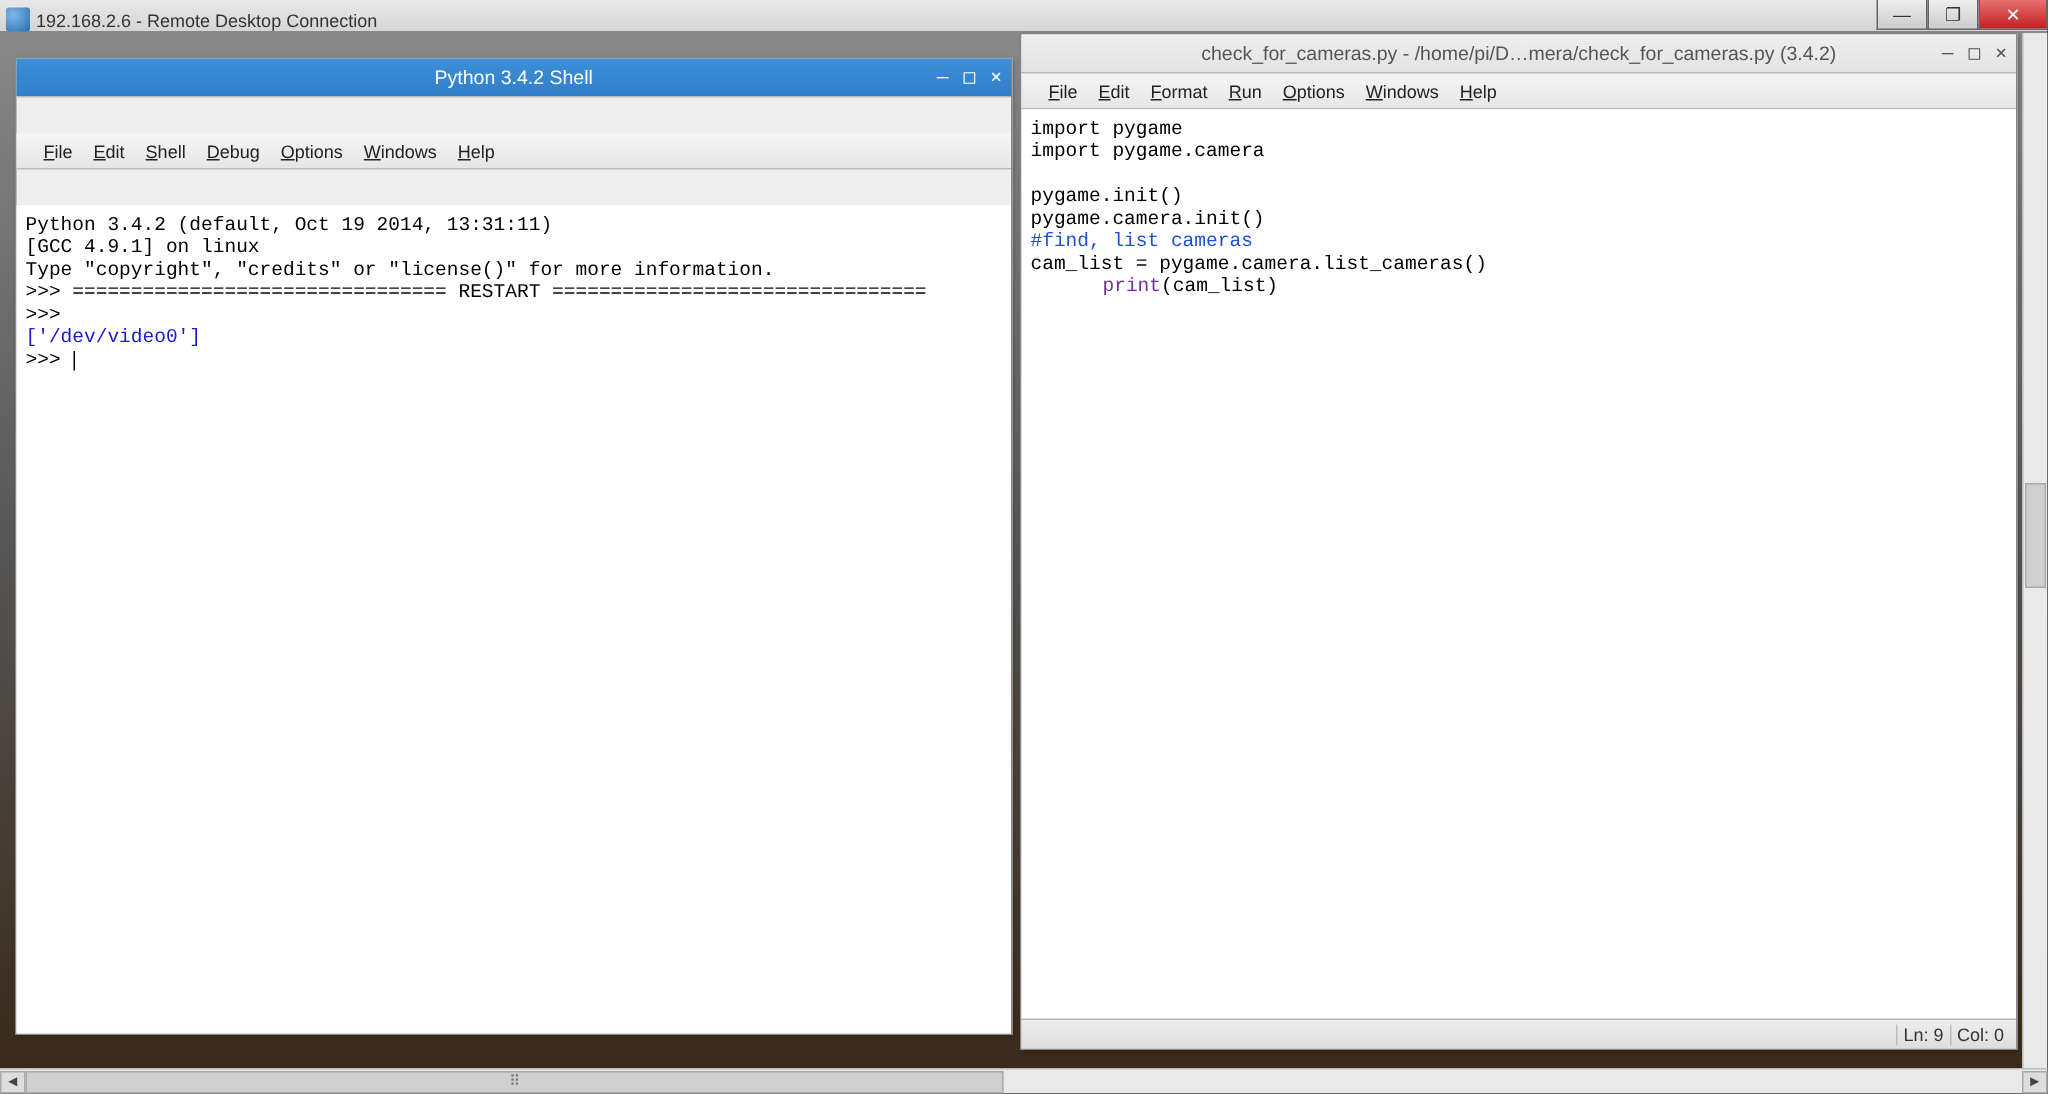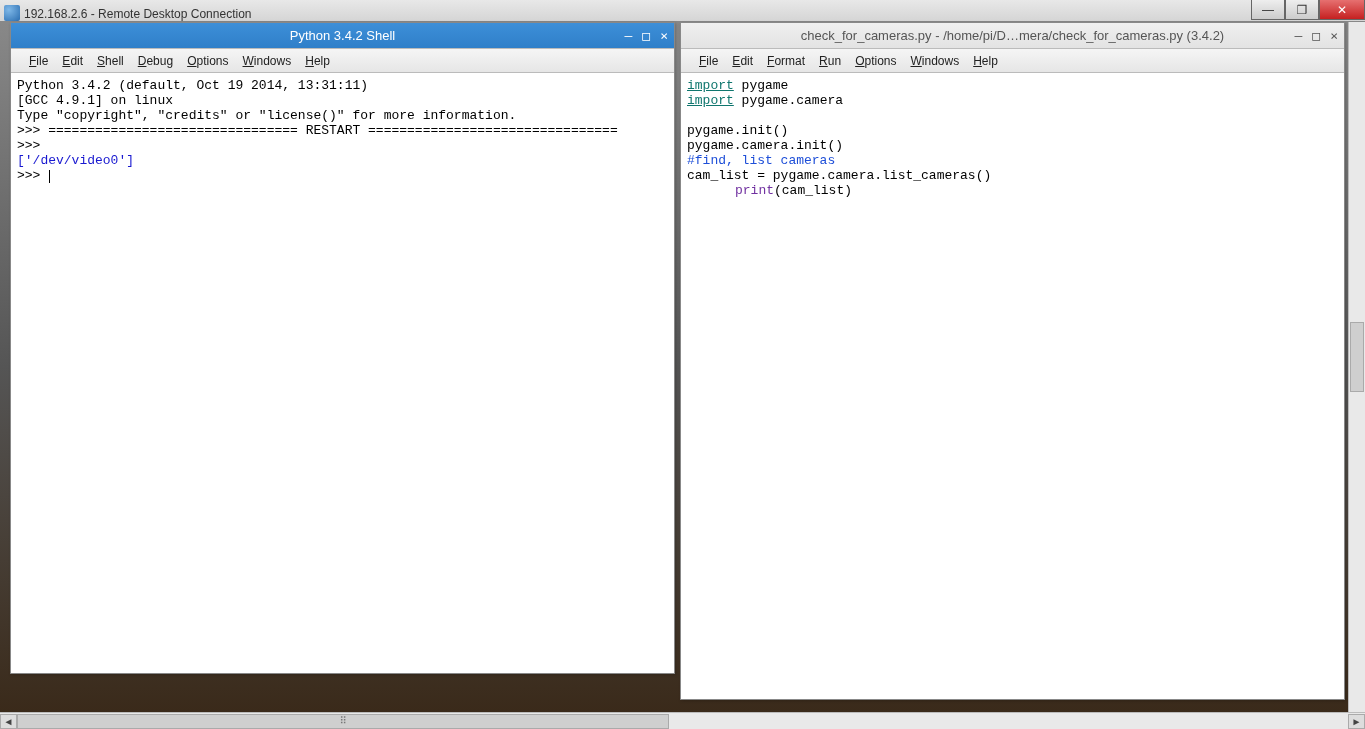--- a/index.html
+++ b/index.html
@@ -36,21 +36,21 @@
   position:absolute; left:0; top:22px; right:0; bottom:17px;
   background:linear-gradient(to bottom,#888 0,#555 50%,#3a2a1a 100%);
 }
 .idle-window {
   position:absolute;
   background:#eee;
   border:1px solid #888;
   display:flex; flex-direction:column;
   box-shadow:1px 1px 3px rgba(0,0,0,.2);
 }
-.idle-window.left { left:10px; top:0; width:665px; height:652px; }
+.idle-window.left { left:10px; top:16px; width:665px; height:652px;gap:24px; }
 .idle-window.right { left:680px; top:0; width:665px; height:678px; }
 .titlebar {
   height:26px; display:flex; align-items:center; justify-content:center;
   font-size:13px; position:relative;
   background:linear-gradient(#efefef,#e3e3e3);
   color:#555;
   border-bottom:1px solid #bbb;
 }
 .titlebar.active { background:linear-gradient(#3d8fd8,#2f7fc9); color:#fff; }
 .titlebar .controls { position:absolute; right:6px; top:0; bottom:0; display:flex; align-items:center; gap:10px; font-family:monospace; }
@@ -78,21 +78,21 @@
   height:20px; background:linear-gradient(#eee,#ddd);
   border-top:1px solid #bbb;
   display:flex; justify-content:flex-end; align-items:center;
   font-size:12px; color:#333;
   padding:0 4px;
 }
 .statusbar .cell { border-left:1px solid #bbb; padding:0 4px; }
 .prompt { color:#000; }
 .restart { color:#000; }
 .output { color:#1818d0; }
-.kw-import { color:#0f766e;text-decoration:underline; }
+.kw-import { color:#000000; }
 .kw-comment { color:#1d4ed8; }
 .kw-func { color:#7030a0;margin-left:48px; }
 .cursor {
   display:inline-block; width:1px; height:13px; background:#000;
   vertical-align:text-bottom; margin-left:1px;
 }
 .hscroll {
   position:absolute; left:0; right:0; bottom:0; height:17px;
   background:#e9e9e9; border-top:1px solid #bbb;
   display:flex; align-items:center;
@@ -177,20 +177,24 @@
       <span>Help</span>
     </div>
     <div class="edit-area"><span class="kw-import">import</span><span> pygame</span>
 <span class="kw-import">import</span><span> pygame.camera</span>
 <span></span>
 <span>pygame.init()</span>
 <span>pygame.camera.init()</span>
 <span class="kw-comment">#find, list cameras</span>
 <span>cam_list = pygame.camera.list_cameras()</span>
 <span class="kw-func">print</span><span>(cam_list)</span></div>
+    <div class="statusbar">
+      <div class="cell">Ln: 9</div>
+      <div class="cell">Col: 0</div>
+    </div>
   </div>
 
 </div>
 
 <div class="vscroll-right">
   <div class="thumb-v"></div>
 </div>
 
 <div class="hscroll">
   <div class="arrow">◄</div>

